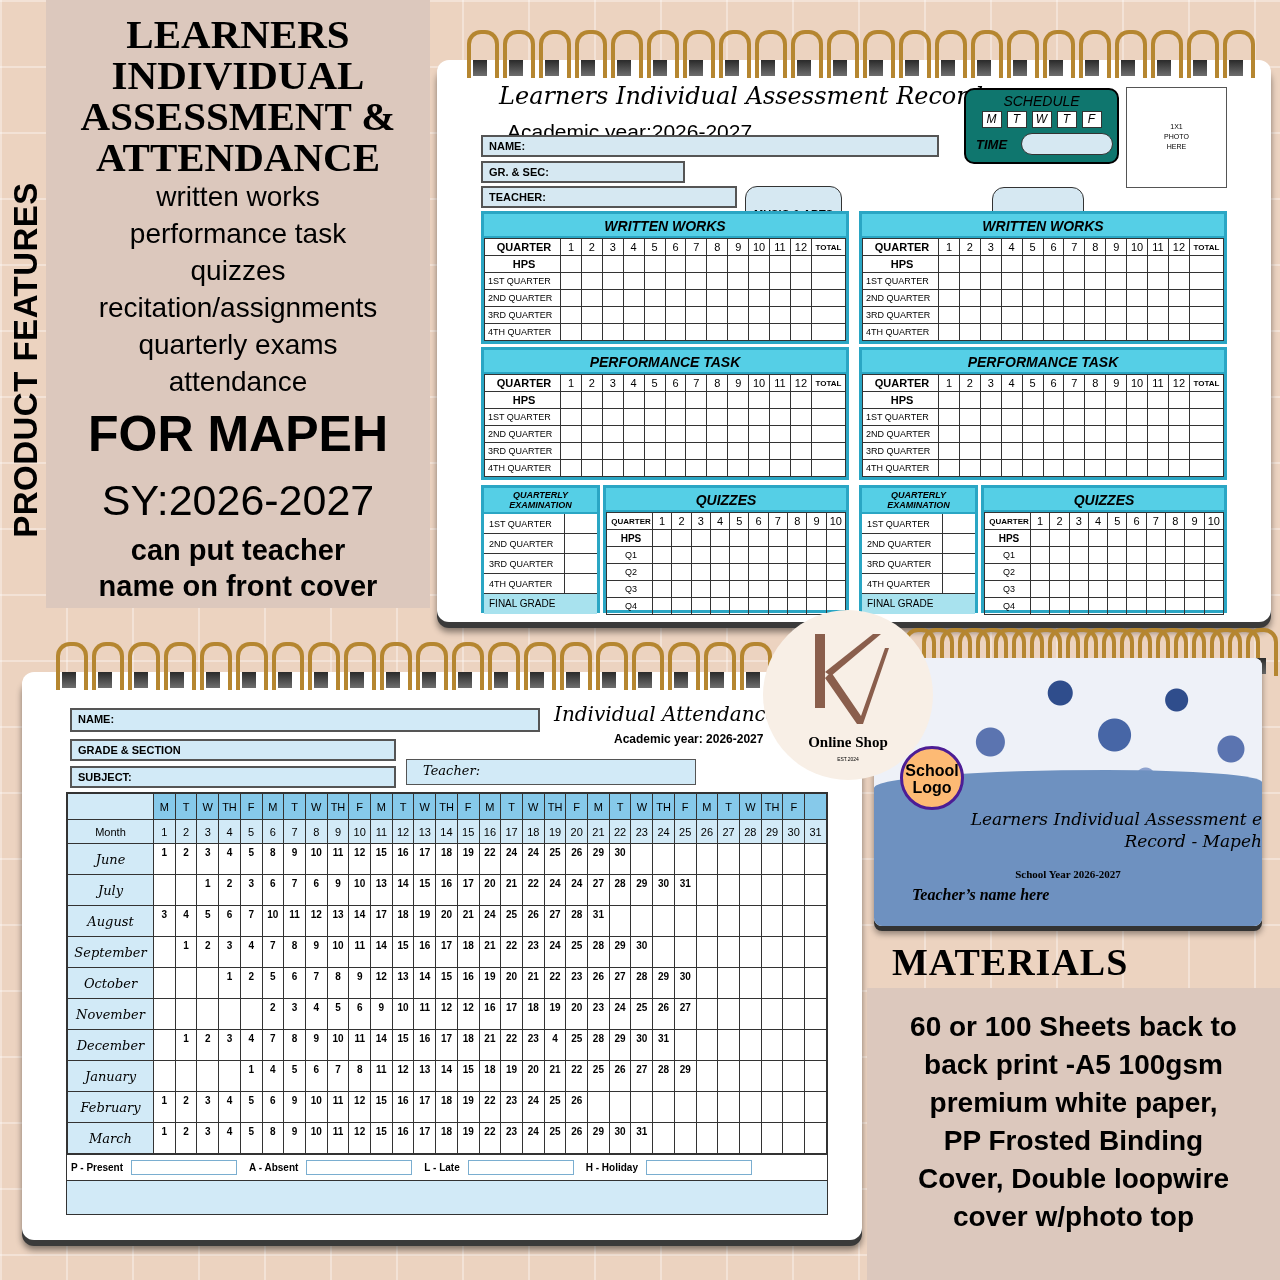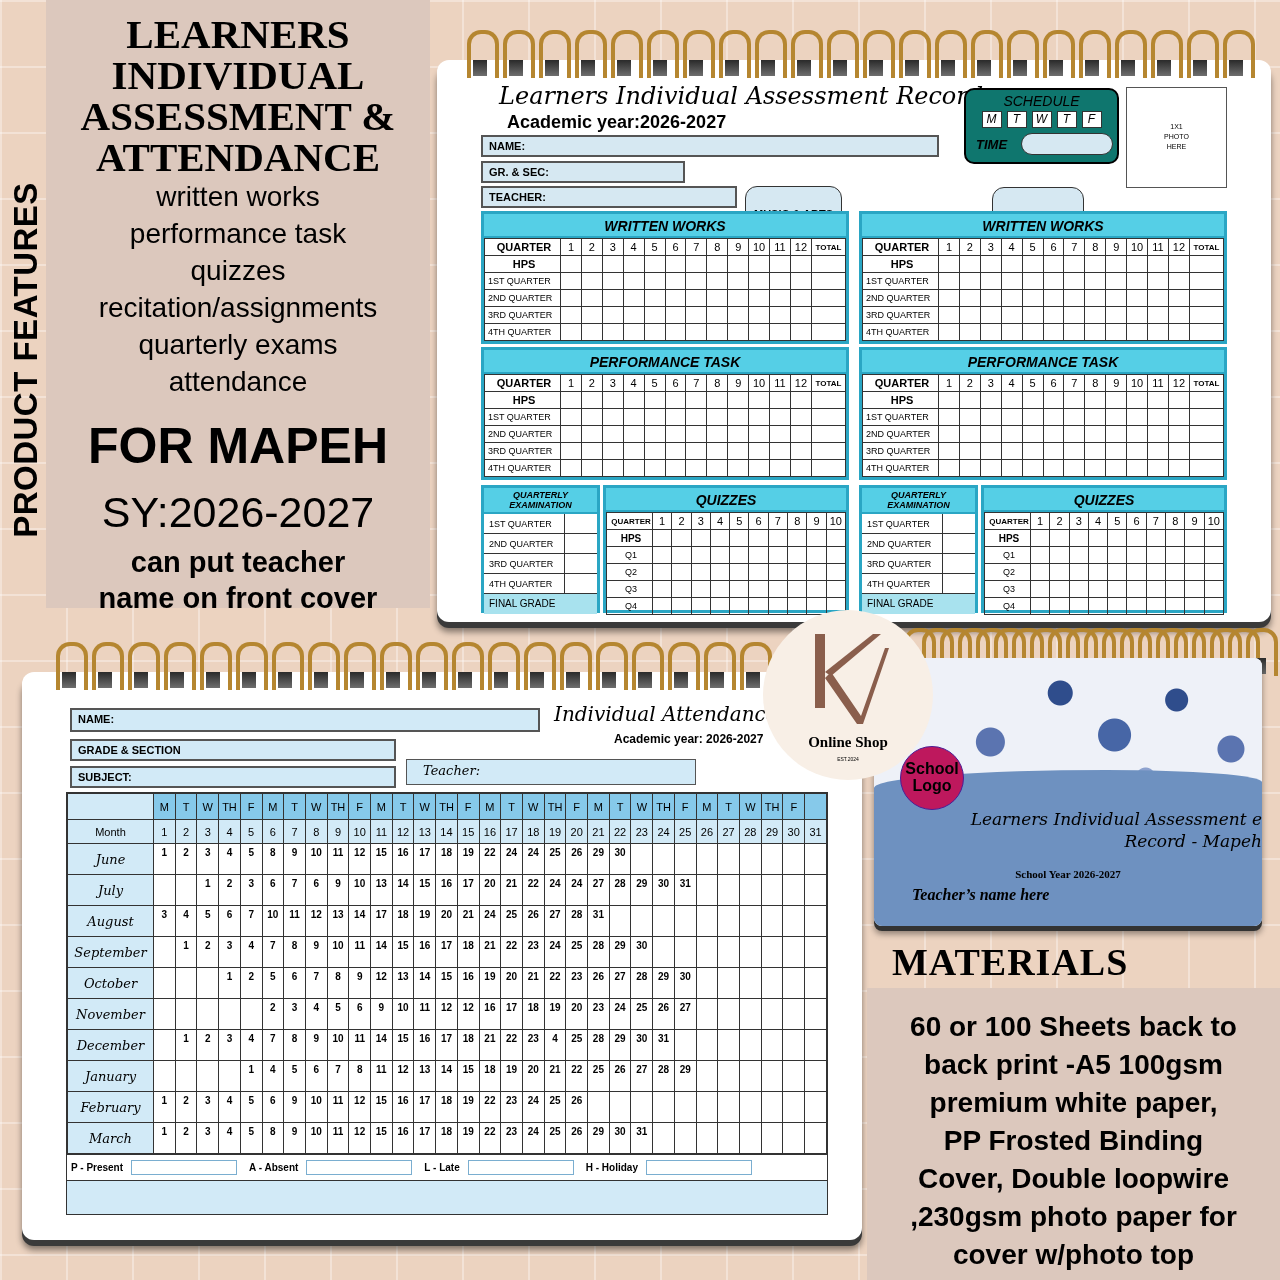--- a/index.html
+++ b/index.html
@@ -26,21 +26,21 @@
 
   
   .features {
     position: absolute; left: 46px; top: 0; width: 384px; height: 608px;
     background: #dcc8bd; text-align: center; padding-top: 14px;
   }
   .features .ftitle {
     font-family: "Liberation Serif", serif; font-weight: bold; font-size: 41px; line-height: 41px;
   }
   .features .fitem { font-size: 28px; line-height: 37px; }
-  .features .mapeh { font-weight: bold; font-size: 50px; line-height: 60px; margin-top: 16px; }
+  .features .mapeh { font-weight: bold; font-size: 50px; line-height: 60px; margin-top: 4px; }
   .features .sy { font-weight: normal; font-size: 43px; line-height: 60px; margin-top: 6px; }
   .features .note { font-weight: bold; font-size: 29px; line-height: 32px; margin-top: 4px; }
 
   
   .notebook {
     position: absolute; background: #fff; border-radius: 12px;
     box-shadow: 0 6px 0 #3a3a3a, 0 10px 6px rgba(0,0,0,0.45);
   }
   .rings { position: absolute; display: flex; gap: 0; }
   .ring {
@@ -51,21 +51,21 @@
     border: 4px solid #b58630; border-bottom: none; border-radius: 14px 14px 0 0;
   }
   .ring::after {
     content: ""; position: absolute; left: 10px; top: 30px; width: 14px; height: 16px;
     background: linear-gradient(#2a2a2a, #6e6e6e);
   }
 
   
   .nb1 { left: 437px; top: 60px; width: 834px; height: 562px; }
   .nb1 .title { position: absolute; left: 62px; top: 22px; font-size: 24px; font-style: italic; font-family: "DejaVu Serif", serif; }
-  .nb1 .ayear { position: absolute; left: 70px; top: 52px; font-size: 18px; font-weight: bold; }
+  .nb1 .ayear { position: absolute; left: 70px; top: 60px; font-size: 21px; font-weight: normal; }
   .field {
     position: absolute; background: #d6e8f2; border: 2px solid #555; height: 22px;
     font-size: 11px; font-weight: bold; padding: 3px 6px;
   }
   .pill {
     position: absolute; background: #d6e8f2; border: 1.5px solid #333; border-radius: 12px;
     font-size: 11px; font-weight: bold; padding: 21px 8px; height: 21px;
   }
   .schedule {
     position: absolute; left: 527px; top: 28px; width: 155px; height: 76px;
@@ -150,21 +150,21 @@
       radial-gradient(circle at 20% 80%, #8da2cf 0 8px, transparent 9px),
       radial-gradient(circle at 70% 85%, #8da2cf 0 9px, transparent 10px),
       #eef1f8;
   }
   .cover .band {
     position: absolute; left: 0; top: 112px; width: 100%; height: 160px; background: #6e91c0;
     border-radius: 60% 40% 0 0 / 18px 12px 0 0;
   }
   .cover .slogo {
     position: absolute; left: 26px; top: 88px; width: 64px; height: 64px; border-radius: 50%;
-    background: #be185d; border: 1px solid #4c1d95; text-align: center; font-weight: bold; font-size: 16px; line-height: 17px; padding-top: 13px;
+    background: #fdba74; border: 3px solid #4c1d95; text-align: center; font-weight: bold; font-size: 16px; line-height: 17px; padding-top: 13px;
   }
   .cover .ct { position: absolute; left: 0; right: 0; top: 150px; text-align: right; font-family: "DejaVu Serif", serif; font-style: italic; font-size: 17px; line-height: 22px; }
   .cover .cy { position: absolute; left: 0; right: 0; top: 210px; text-align: center; font-family: "Liberation Serif", serif; font-size: 11px; font-weight: bold; }
   .cover .cn { position: absolute; left: 38px; top: 228px; font-family: "Liberation Serif", serif; font-style: italic; font-weight: bold; font-size: 16px; }
 
   
   .mtitle { position: absolute; left: 892px; top: 940px; font-family: "Liberation Serif", serif; font-weight: bold; font-size: 38px; letter-spacing: 1px; }
   .mpanel {
     position: absolute; left: 867px; top: 988px; width: 413px; height: 292px; background: #dcc8bd;
     text-align: center; font-weight: bold; font-size: 28px; line-height: 38px; padding-top: 20px;
@@ -1385,15 +1385,14 @@
   <div class="cn">Teacher’s name here</div>
 </div>
 
 <div class="mtitle">MATERIALS</div>
 <div class="mpanel">
   <div>60 or 100 Sheets back to</div>
   <div>back print -A5 100gsm</div>
   <div>premium white paper,</div>
   <div>PP Frosted Binding</div>
   <div>Cover, Double loopwire</div>
-  <div>,230gsm photo paper for</div>
   <div>cover w/photo top</div>
 </div>
 
 </body></html>

